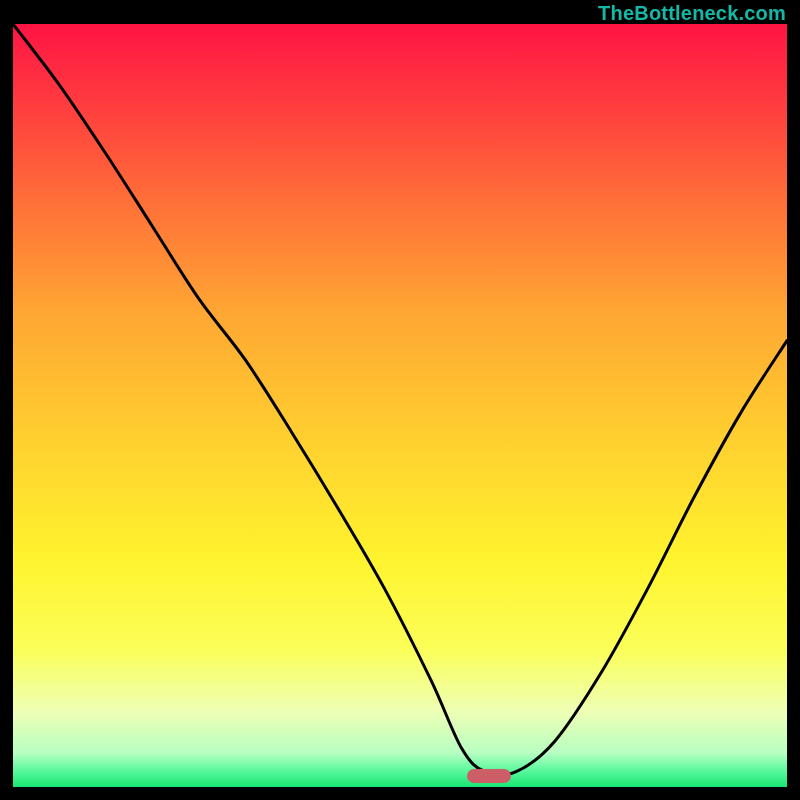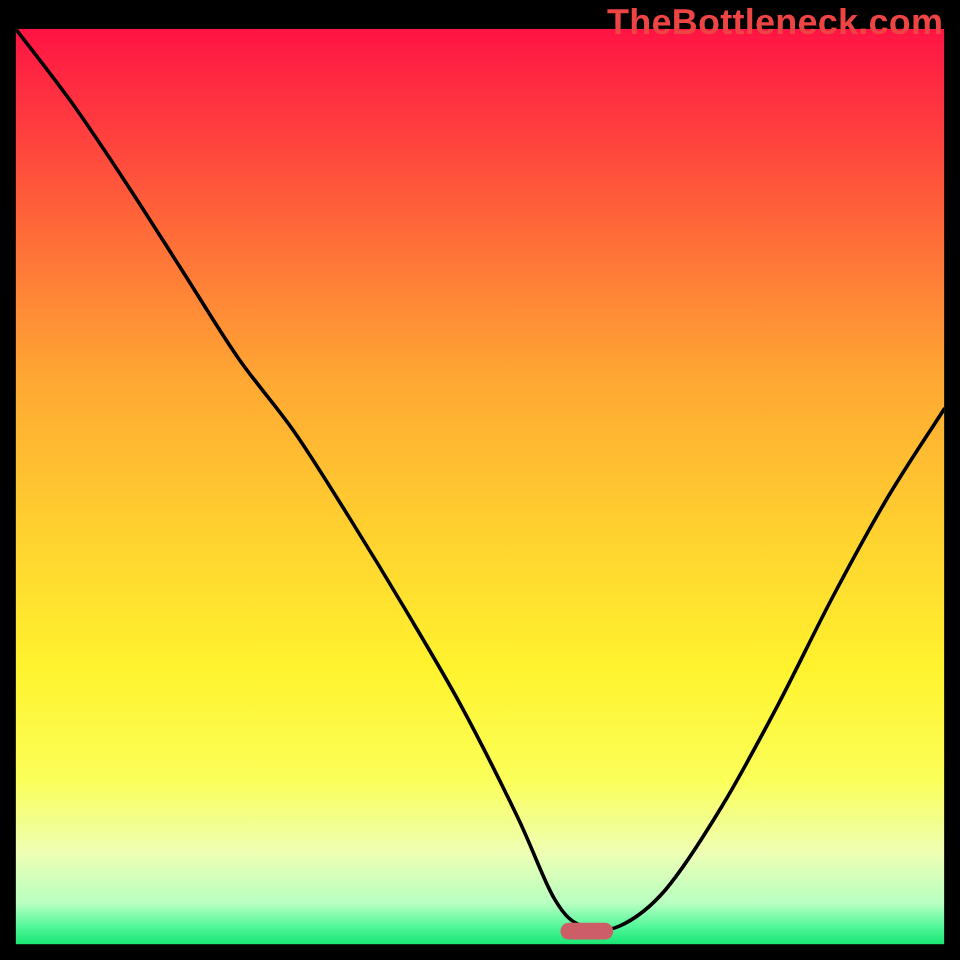--- a/index.html
+++ b/index.html
@@ -23,23 +23,23 @@
     left: 0;
     top: 0;
     width: 774px;
     height: 763px;
   }
   .watermark {
     position: absolute;
     top: 2px;
     right: 14px;
     font-family: Arial, Helvetica, sans-serif;
-    font-size: 30px;
+    font-size: 20px;
     font-weight: 600;
-    color: #ef4444;
+    color: #14b8a6;
     letter-spacing: 0.2px;
   }
   .marker {
     position: absolute;
     width: 44px;
     height: 14px;
     border-radius: 7px;
     background: #cd5d67;
   }
   svg.curve {

